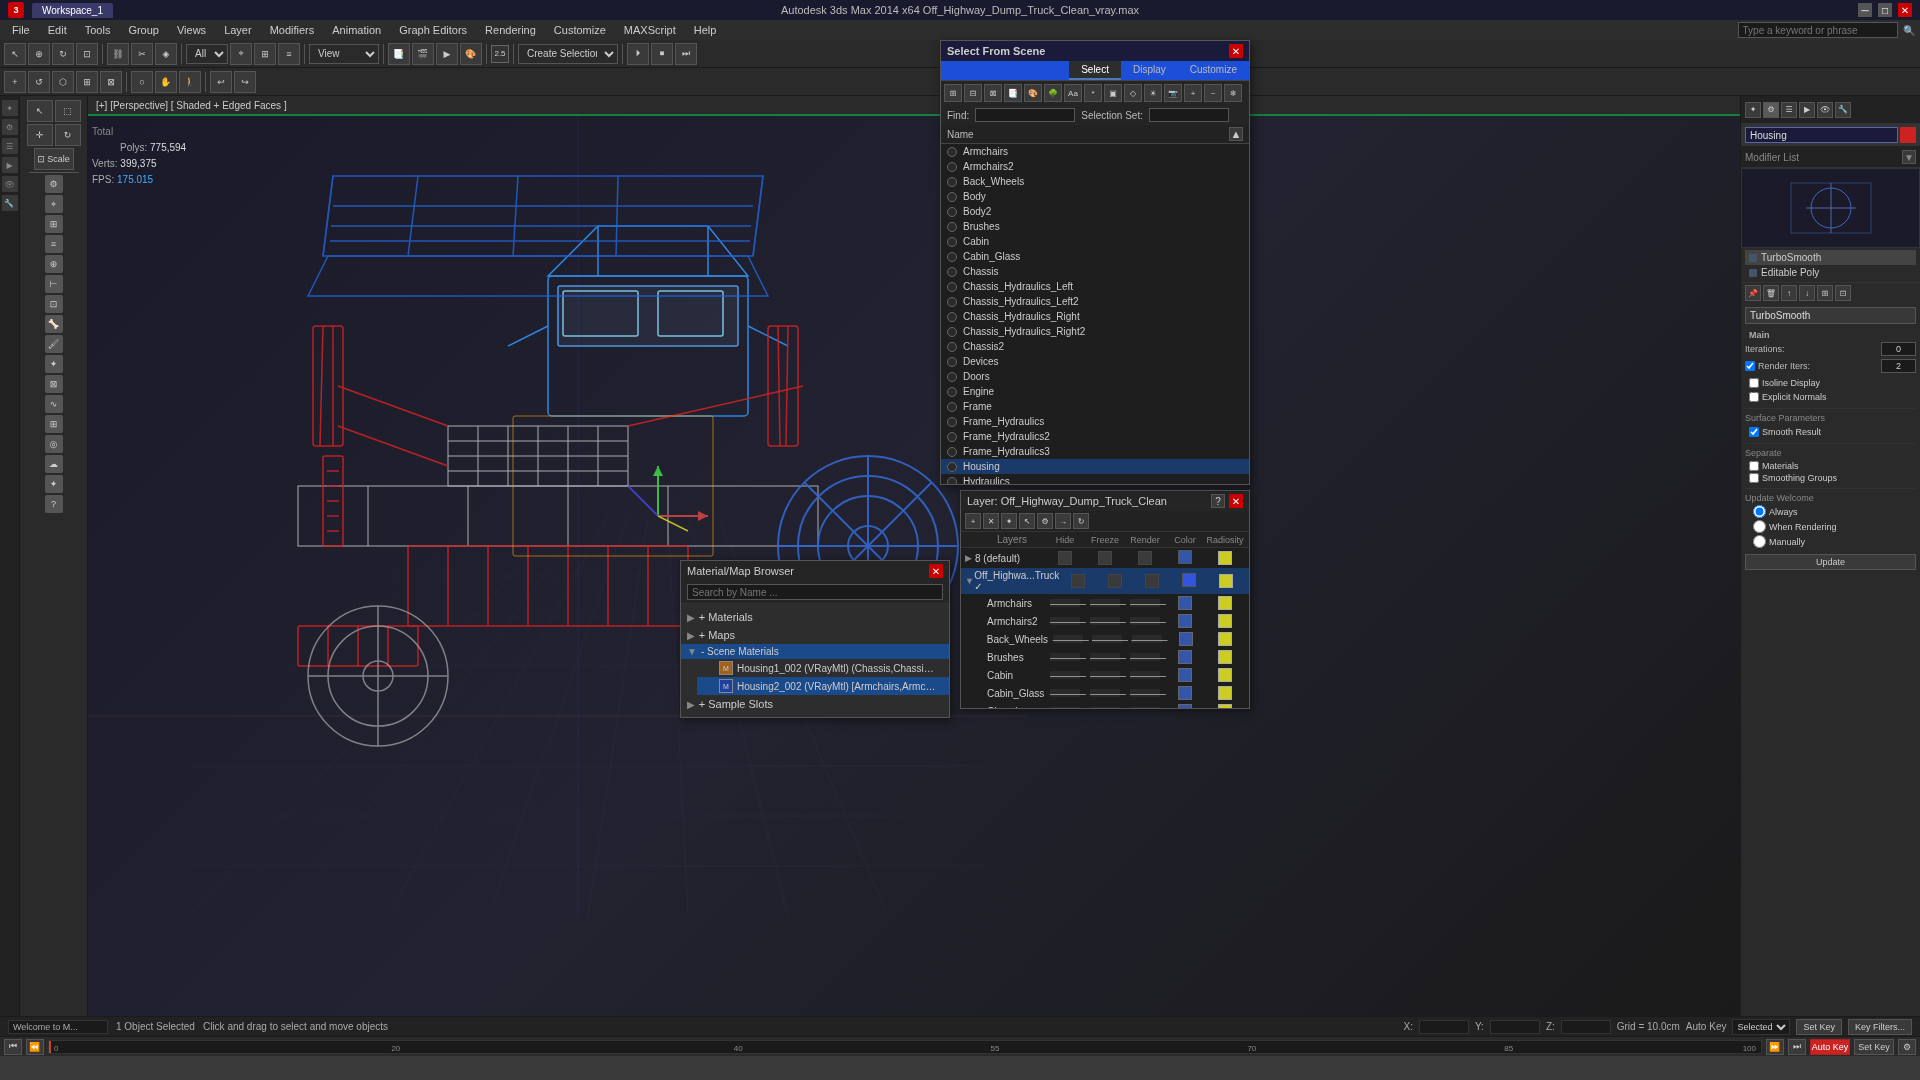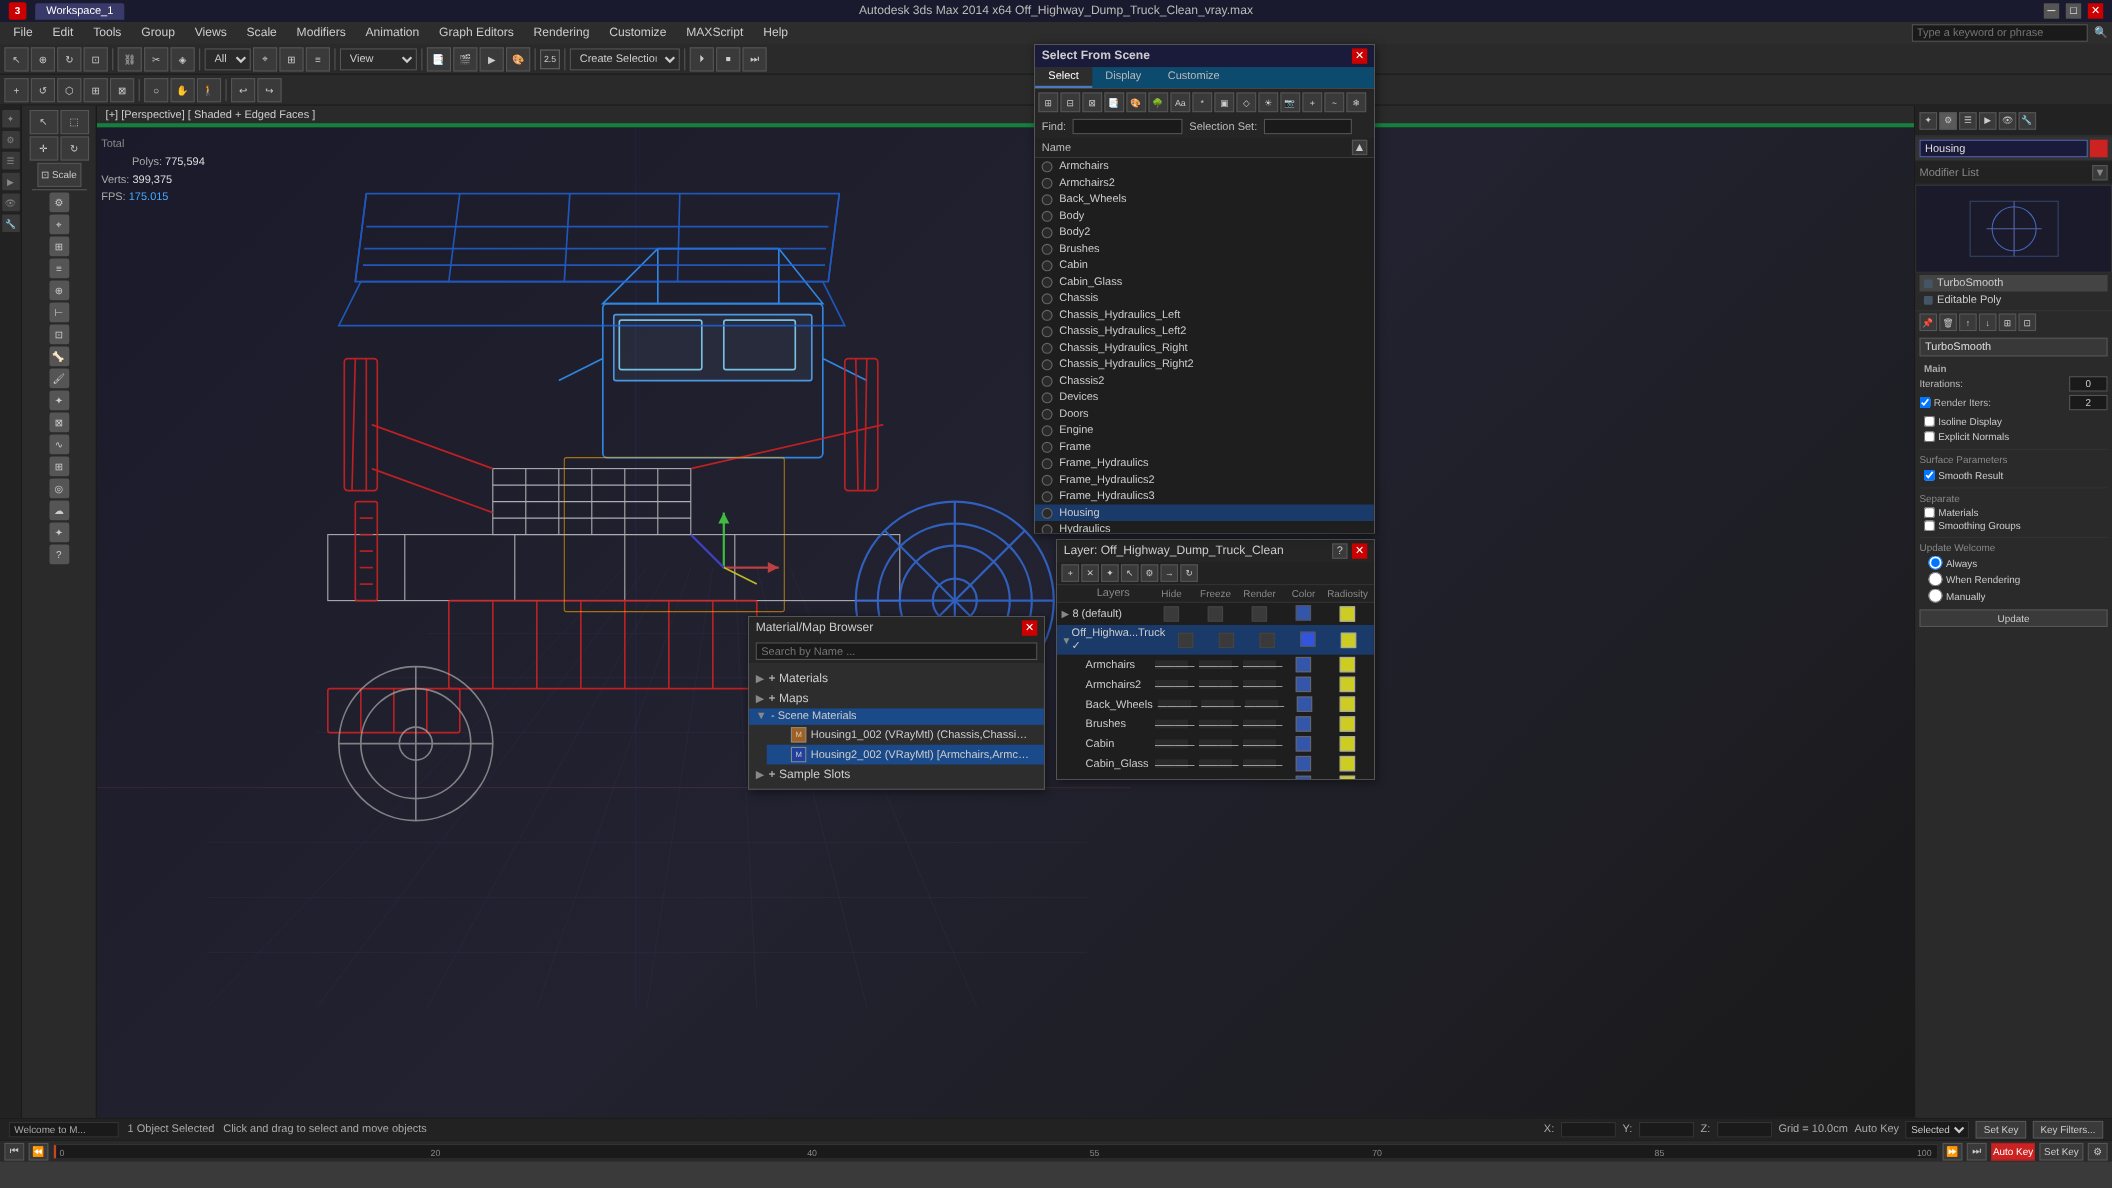--- a/index.html
+++ b/index.html
@@ -36,21 +36,21 @@
     
     #main-layout { display: flex; height: calc(1080px - 20px - 20px - 28px - 28px - 20px - 20px); }
 
     
     #left-sidebar { width: 68px; background: #2a2a2a; display: flex; flex-direction: column; align-items: center; padding: 4px 0; gap: 2px; border-right: 1px solid #1a1a1a; }
     .sidebar-tool { width: 56px; height: 22px; background: #3a3a3a; border: 1px solid #555; display: flex; align-items: center; justify-content: center; cursor: pointer; font-size: 9px; color: #ccc; }
     .sidebar-icon { width: 18px; height: 18px; background: #555; border-radius: 2px; display: flex; align-items: center; justify-content: center; font-size: 9px; color: #ccc; cursor: pointer; }
 
     
     #viewport-area { flex: 1; position: relative; background: #1a1a1a; overflow: hidden; }
-    #viewport-header { height: 20px; background: #2a2a2a; display: flex; align-items: center; padding: 0 8px; font-size: 10px; color: #ccc; border-bottom: 4px solid #15803d; }
+    #viewport-header { height: 20px; background: #2a2a2a; display: flex; align-items: center; padding: 0 8px; font-size: 10px; color: #ccc; border-bottom: 2px solid #15803d; }
     #viewport-canvas { width: 100%; height: calc(100% - 20px); position: relative; background: #282828; overflow: hidden; }
 
     
     #scene-bg { width: 100%; height: 100%; position: absolute; background: linear-gradient(135deg, #1a1a2a 0%, #222230 50%, #1a1a1a 100%); }
 
     
     #stats-overlay { position: absolute; top: 8px; left: 4px; font-size: 10px; color: #aaa; line-height: 1.6; }
 
     
     #right-panel { width: 130px; background: #2a2a2a; border-left: 1px solid #1a1a1a; display: flex; flex-direction: column; }
@@ -74,21 +74,21 @@
     #statusbar-right { margin-left: auto; display: flex; align-items: center; gap: 8px; }
 
     
     #bottom-toolbar { height: 20px; background: #2a2a2a; display: flex; align-items: center; padding: 0 4px; gap: 4px; border-top: 1px solid #1a1a1a; }
 
     
     #select-from-scene { position: absolute; top: 40px; left: 940px; width: 310px; background: #2d2d2d; border: 1px solid #555; box-shadow: 2px 2px 8px rgba(0,0,0,0.5); z-index: 100; }
     #sfs-titlebar { height: 20px; background: #1a1a3a; display: flex; align-items: center; justify-content: space-between; padding: 0 6px; }
     #sfs-title { font-size: 11px; color: #ccc; font-weight: bold; }
     #sfs-close { width: 14px; height: 14px; background: #c00; color: white; border: none; cursor: pointer; font-size: 10px; display: flex; align-items: center; justify-content: center; }
-    #sfs-tabs { display: flex; background: #0c4a6e; border-bottom: 1px solid #444; }
+    #sfs-tabs { display: flex; background: #1d4ed8; border-bottom: 1px solid #444; justify-content: flex-end; }
     .sfs-tab { padding: 3px 12px; font-size: 10px; cursor: pointer; color: #bbb; }
     .sfs-tab.active { background: #2d2d2d; color: white; border-bottom: 2px solid #4a7abb; }
     #sfs-toolbar { display: flex; align-items: center; padding: 3px; gap: 2px; background: #252525; }
     .sfs-tool { width: 18px; height: 18px; background: #3a3a3a; border: 1px solid #555; display: flex; align-items: center; justify-content: center; font-size: 8px; cursor: pointer; color: #ccc; }
     #sfs-find { display: flex; align-items: center; padding: 3px 6px; gap: 6px; background: #252525; }
     #sfs-find-label { font-size: 10px; color: #bbb; }
     #sfs-find-input { width: 100px; height: 14px; background: #1a1a1a; border: 1px solid #555; color: #ccc; font-size: 10px; padding: 0 3px; }
     #sfs-selset-label { font-size: 10px; color: #bbb; }
     #sfs-selset-input { width: 80px; height: 14px; background: #1a1a1a; border: 1px solid #555; color: #ccc; font-size: 10px; padding: 0 3px; }
     #sfs-list-header { display: flex; align-items: center; padding: 2px 6px; background: #222; border-bottom: 1px solid #444; }
@@ -170,21 +170,21 @@
     <button class="title-btn" id="btn-close">✕</button>
   </div>
 </div>
 
 <div id="menubar">
   <span class="menu-item">File</span>
   <span class="menu-item">Edit</span>
   <span class="menu-item">Tools</span>
   <span class="menu-item">Group</span>
   <span class="menu-item">Views</span>
-  <span class="menu-item">Scale</span>
+  <span class="menu-item">Layer</span>
   <span class="menu-item">Modifiers</span>
   <span class="menu-item">Animation</span>
   <span class="menu-item">Graph Editors</span>
   <span class="menu-item">Rendering</span>
   <span class="menu-item">Customize</span>
   <span class="menu-item">MAXScript</span>
   <span class="menu-item">Help</span>
   <input type="text" id="search-box" placeholder="Type a keyword or phrase" style="">
   <span style="font-size:10px;color:#888;margin-left:4px;">🔍</span>
 </div>

